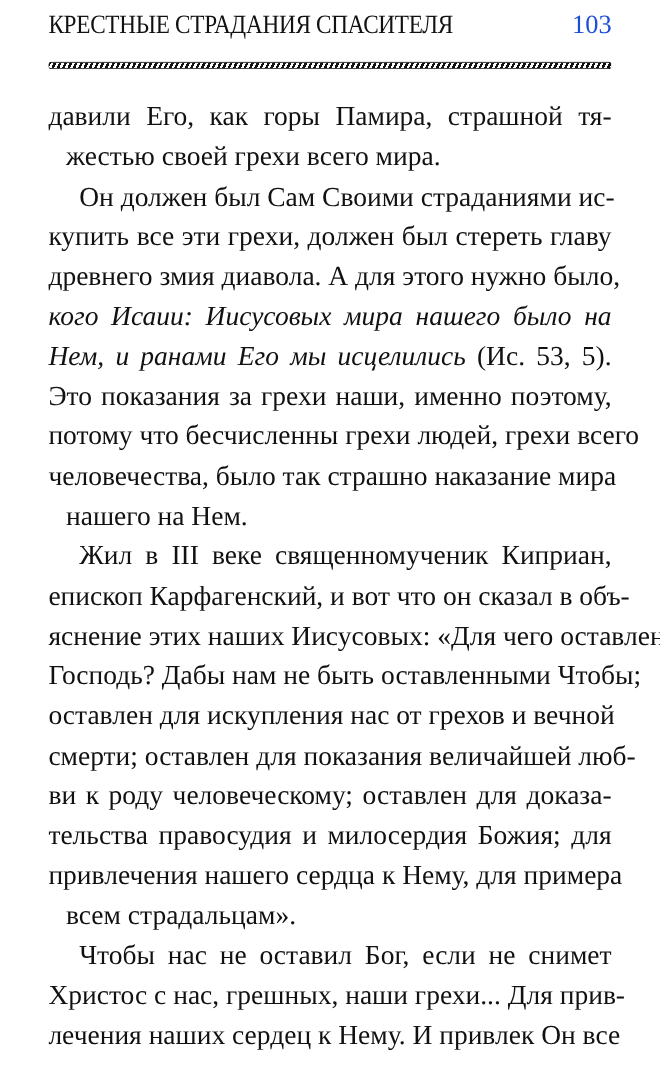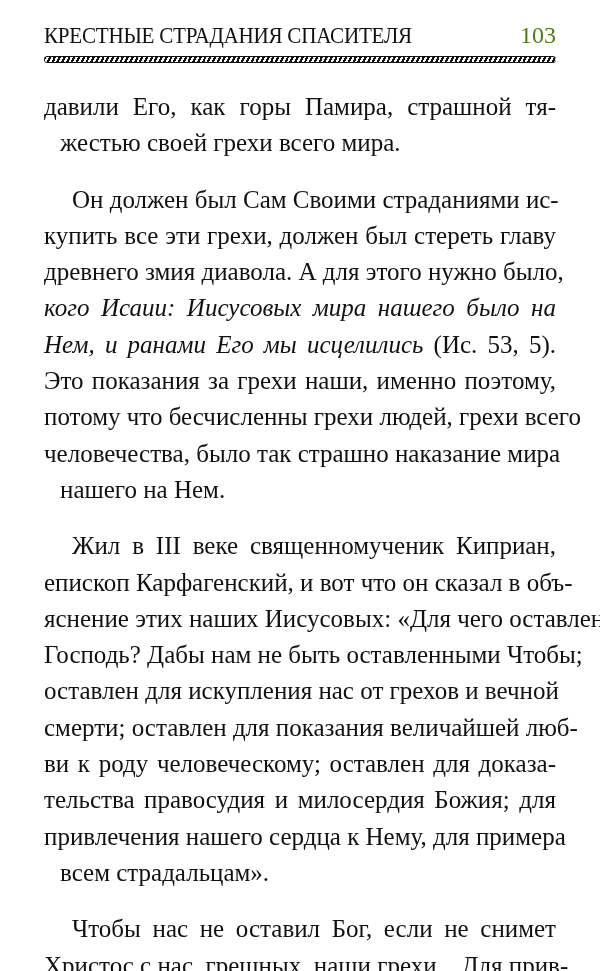--- a/index.html
+++ b/index.html
@@ -1,27 +1,27 @@
 <!DOCTYPE html>
 <html><head>
   <meta charset="utf-8">
   <style>
     html, body { margin: 0; padding: 0; background: #ffffff; }
     body { width: 600px; height: 971px; position: relative; overflow: hidden; color: #111; }
     .page { position: absolute; left: 44px; top: 0; width: 512px; }
-    .header { position: absolute; top: 22px; left: 0; width: 512px; height: 30px; }
+    .header { position: absolute; top: 10px; left: 0; width: 512px; height: 30px; }
     .running-title { position: absolute; left: 0; top: 0; font-family: "Liberation Serif", serif; font-size: 24px; letter-spacing: -0.3px; color: #111; white-space: nowrap; transform: scaleX(0.88); transform-origin: left top; }
-    .page-number { position: absolute; right: 0; top: 0; font-family: "Liberation Serif", serif; font-size: 24px; color: #4d7c0f; margin-left: 32px; }
+    .page-number { position: absolute; right: 0; top: 0; font-family: "Liberation Serif", serif; font-size: 24px; color: #1d4ed8; margin-left: 32px; }
     .rope { position: absolute; left: 0; top: 56px; width: 512px; height: 7px; border-radius: 4px;
       background: repeating-linear-gradient(115deg, #111 0px, #111 2.2px, #fff 2.2px, #fff 4.4px);
       border-top: 1.5px solid #111; border-bottom: 1.5px solid #111; box-sizing: border-box; }
     .body-text { position: absolute; left: 0; top: 89px; width: 512px; font-family: "Liberation Serif", serif; font-size: 25px; line-height: 36.3px; color: #111; }
     .line { display: block; white-space: nowrap; text-align: justify; text-align-last: justify; height: 36.3px; }
     .line.last { text-align-last: left; margin-left: 16px; }
-    .line.indent { padding-left: 28px; margin-top: 20px; }
+    .line.indent { padding-left: 28px; }
     .it { font-style: italic; }
   </style>
 </head>
 <body>
 
 <div class="page">
   <div class="header">
     <span class="running-title">КРЕСТНЫЕ СТРАДАНИЯ СПАСИТЕЛЯ</span>
     <span class="page-number">103</span>
   </div>

